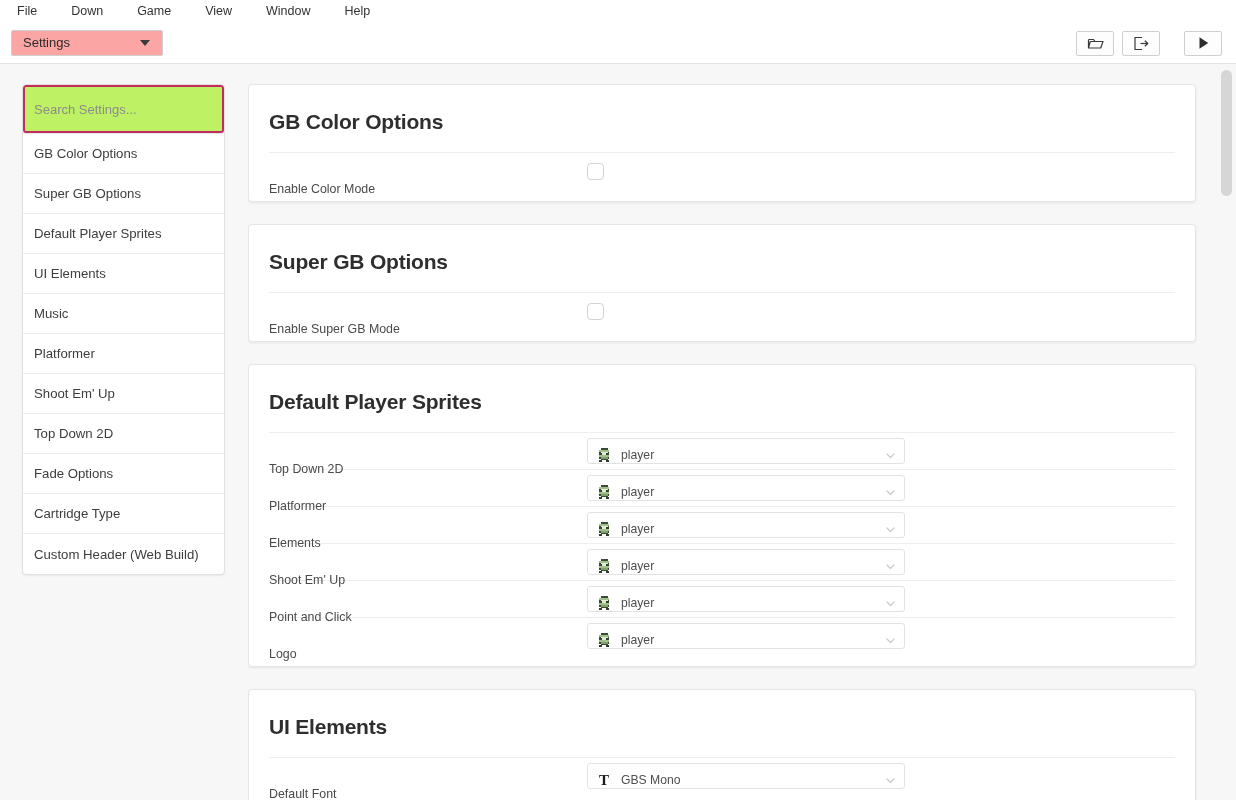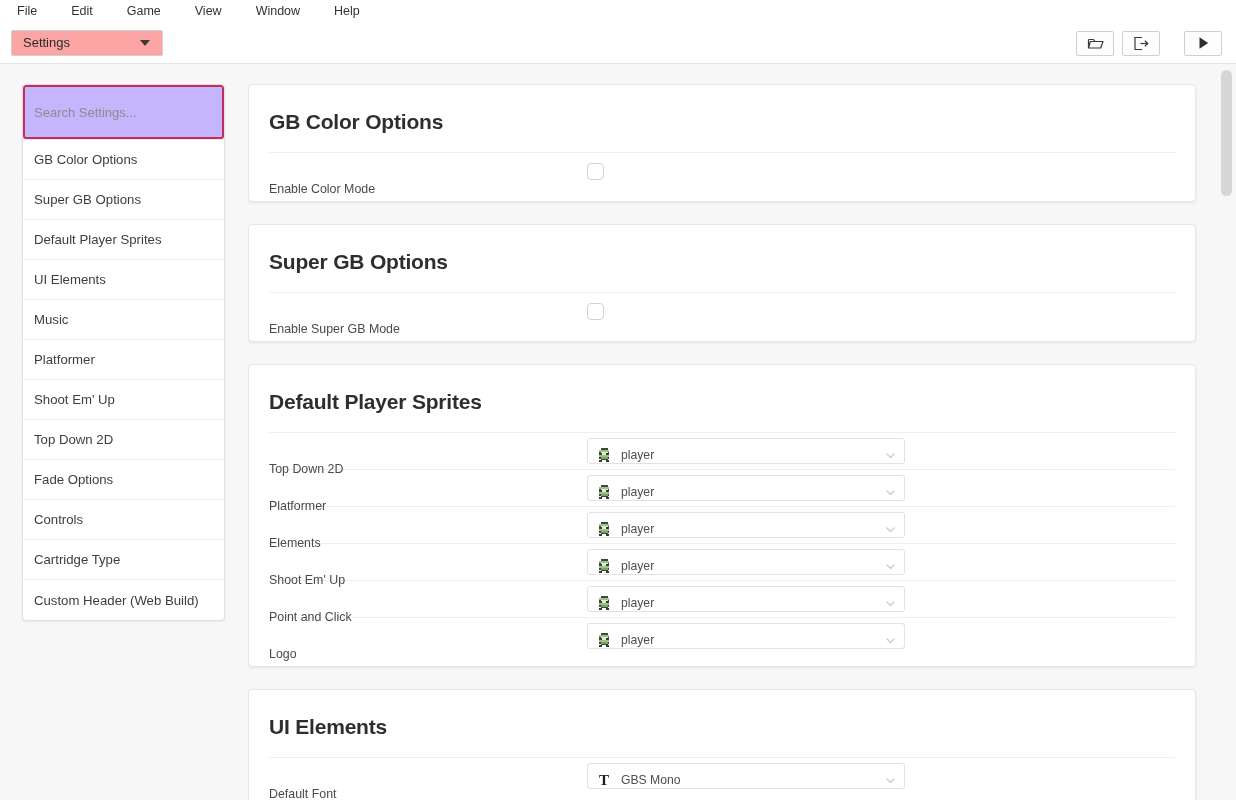--- a/index.html
+++ b/index.html
@@ -104,29 +104,29 @@
     border-radius: 4px;
     box-shadow: 0 1px 2px rgba(0,0,0,0.06);
     overflow: hidden;
   }
   .search-row {
     padding: 0;
     border-bottom: 1px solid #e8e8e8;
   }
   .search-input {
     width: 100%;
-    height: 54px;
+    height: 48px;
     border: 2px solid #c32c5e;
     border-radius: 3px;
     outline: none;
     padding: 0 9px;
     font-size: 13px;
     color: #555;
     font-family: "Liberation Sans", sans-serif;
-    background: #c4b5fd;
+    background: #bef264;
     display: block;
   }
   .search-input::placeholder { color: #8c8c8c; }
   .nav-item {
     height: 40px;
     display: flex;
     align-items: center;
     padding: 0 11px;
     font-size: 13.2px;
     color: #3d3d3d;
@@ -245,21 +245,21 @@
     background: #d6d6d6;
     border-radius: 6px;
     cursor: pointer;
   }
 </style>
 </head>
 <body>
 
 <div class="menubar">
     <div class="menubar-item">File</div>
-    <div class="menubar-item">Edit</div>
+    <div class="menubar-item">Down</div>
     <div class="menubar-item">Game</div>
     <div class="menubar-item">View</div>
     <div class="menubar-item">Window</div>
     <div class="menubar-item">Help</div>
   </div>
 
 <div class="toolbar">
   <div class="view-select">
     <span>Settings</span>
     <span class="caret-down"></span>
@@ -321,23 +321,20 @@
           <div class="nav-item">
             <span>Shoot Em' Up</span>
           </div>
           <div class="nav-item">
             <span>Top Down 2D</span>
           </div>
           <div class="nav-item">
             <span>Fade Options</span>
           </div>
           <div class="nav-item">
-            <span>Controls</span>
-          </div>
-          <div class="nav-item">
             <span>Cartridge Type</span>
           </div>
           <div class="nav-item">
             <span>Custom Header (Web Build)</span>
           </div>
         </div>
     </div>
   </div>
 
   <div class="content">

